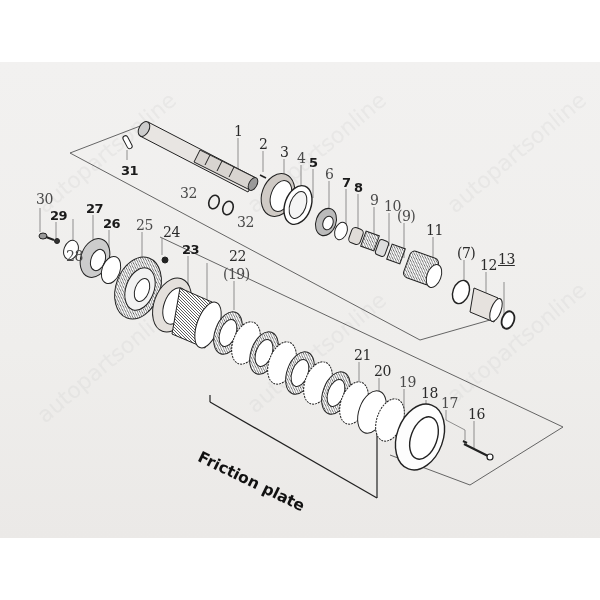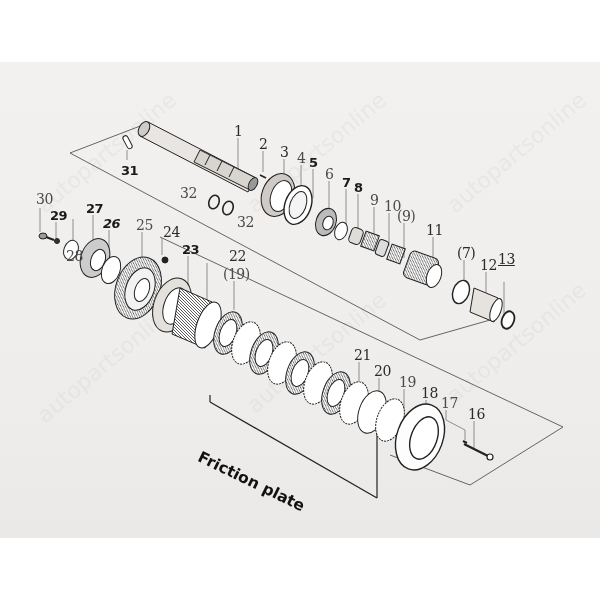--- a/index.html
+++ b/index.html
@@ -214,21 +214,21 @@
   <span class="callout" style="left:457px;top:246px;">(7)</span>
   <span class="callout" style="left:480px;top:258px;">12</span>
   <span class="callout" style="left:498px;top:252px;text-decoration:underline;">13</span>
   <span class="callout bold" style="left:121px;top:164px;">31</span>
   <span class="callout light" style="left:180px;top:186px;">32</span>
   <span class="callout light" style="left:237px;top:215px;">32</span>
   <span class="callout light" style="left:36px;top:192px;">30</span>
   <span class="callout bold" style="left:50px;top:209px;">29</span>
   <span class="callout light" style="left:66px;top:205px;margin-top:44px;">28</span>
   <span class="callout bold" style="left:86px;top:202px;">27</span>
-  <span class="callout bold" style="left:103px;top:217px;font-style:italic;">26</span>
+  <span class="callout bold" style="left:103px;top:217px;">26</span>
   <span class="callout light" style="left:136px;top:218px;">25</span>
   <span class="callout" style="left:155px;top:225px;margin-left:8px;">24</span>
   <span class="callout bold" style="left:182px;top:243px;">23</span>
   <span class="callout" style="left:201px;top:249px;margin-left:28px;">22</span>
   <span class="callout light" style="left:223px;top:267px;">(19)</span>
   <span class="callout" style="left:354px;top:348px;">21</span>
   <span class="callout" style="left:374px;top:364px;">20</span>
   <span class="callout light" style="left:399px;top:375px;">19</span>
   <span class="callout" style="left:421px;top:386px;">18</span>
   <span class="callout light" style="left:441px;top:396px;">17</span>

